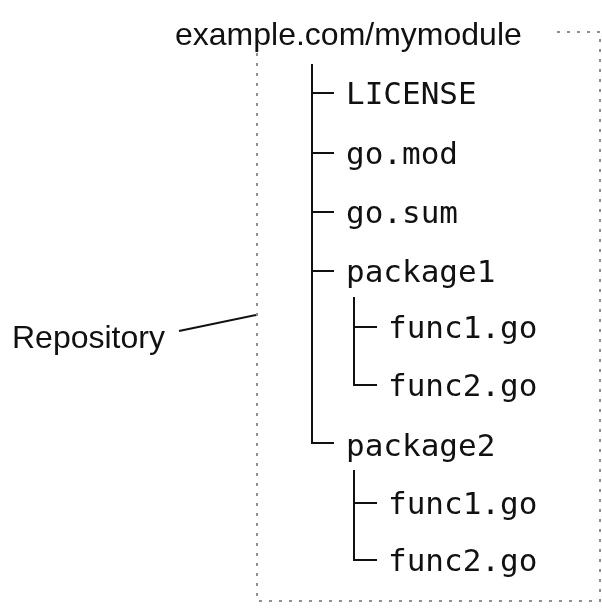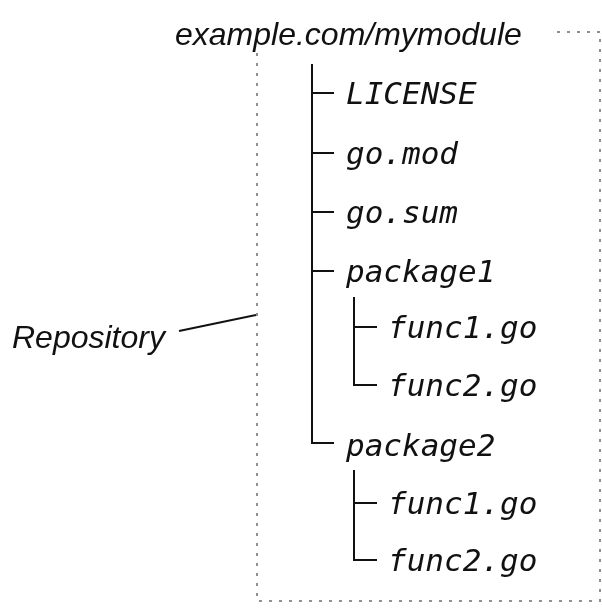--- a/index.html
+++ b/index.html
@@ -6,21 +6,20 @@
     margin: 0;
     padding: 0;
     background: #ffffff;
   }
   .stage {
     position: relative;
     width: 602px;
     height: 610px;
     background: #ffffff;
     overflow: hidden;
-    font-style: italic;
   }
   svg { display: block; }
   .title-text {
     font-family: "Liberation Sans", sans-serif;
     font-size: 32px;
     fill: #111111;
   }
   .label-text {
     font-family: "Liberation Sans", sans-serif;
     font-size: 32px;

